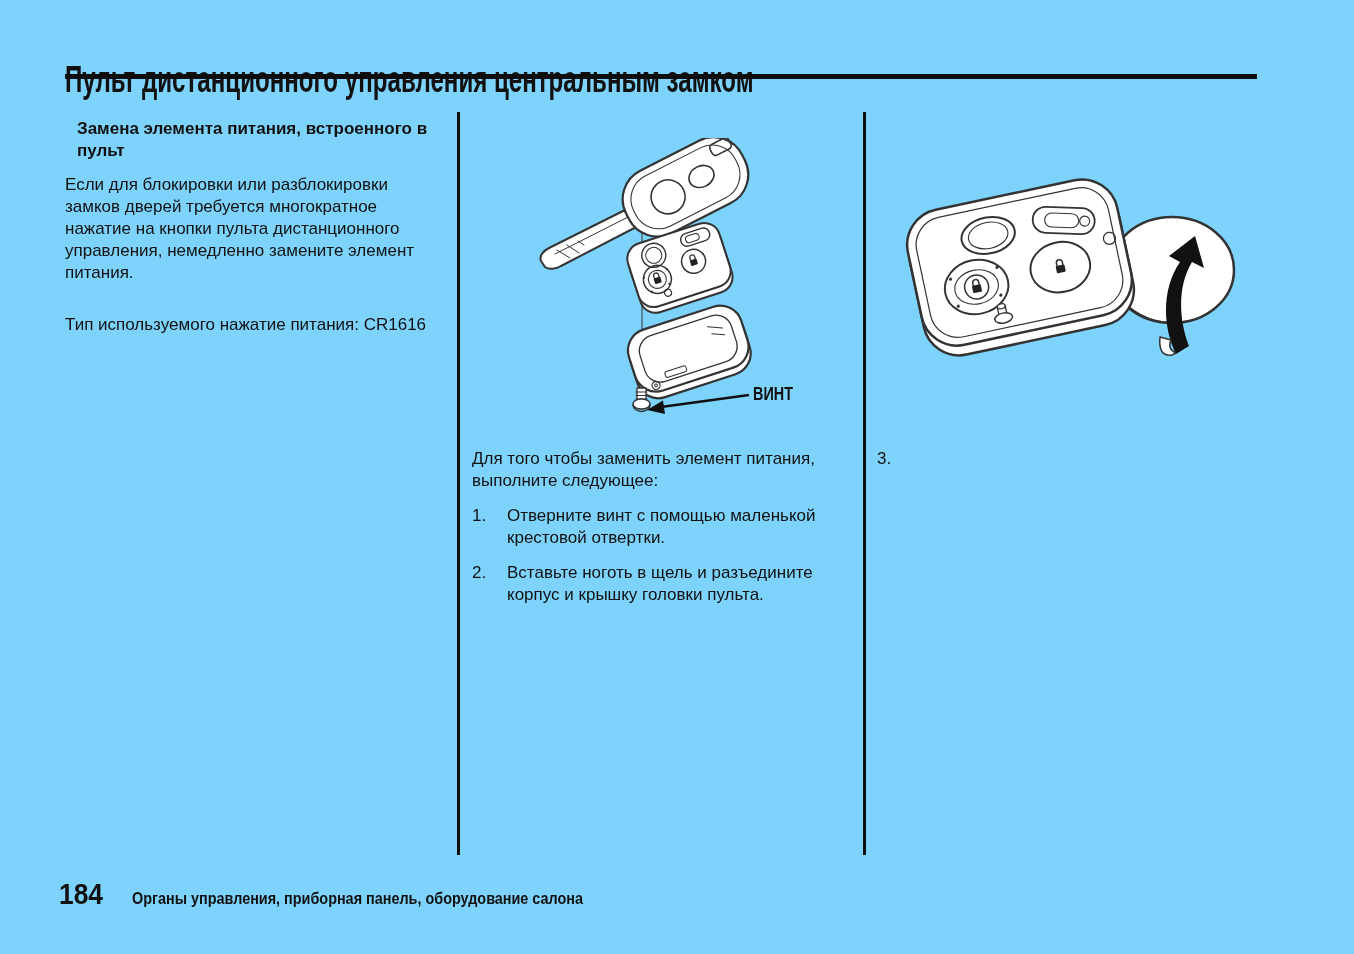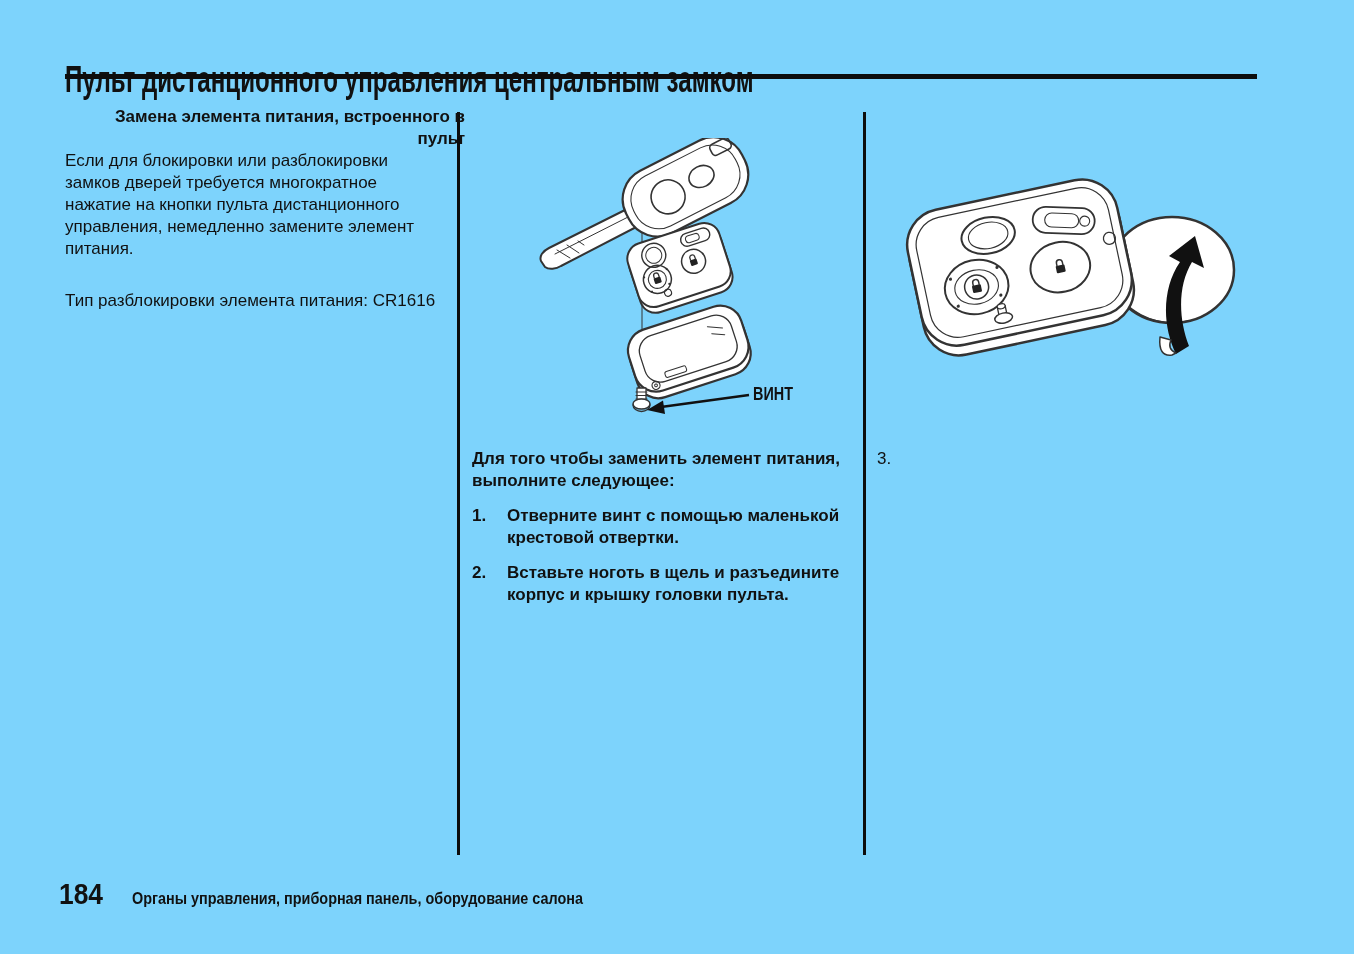--- a/index.html
+++ b/index.html
@@ -12,25 +12,25 @@
   .pre{white-space:pre-line;}
 
   .title{left:65px;top:38px;font-size:36px;font-weight:bold;line-height:1;transform:scaleX(0.67);}
   .title-rule{left:65px;top:74px;width:1192px;height:5px;background:#0d0d0d;}
 
   .col-divider{top:112px;width:3px;height:743px;background:#0d0d0d;}
   .d1{left:457px;}
   .d2{left:863px;}
 
   .leftcol{left:65px;top:106px;width:400px;font-size:17px;line-height:22px;}
-  .leftcol h2{margin:0;font-size:17px;line-height:22px;font-weight:bold;text-align:right;}
+  .leftcol h2{margin:12px;font-size:17px;line-height:22px;font-weight:bold;}
   .leftcol p{margin:0;}
   .battery{margin-top:8px !important;padding-top:22px;}
 
-  .midtext{left:472px;top:448px;width:392px;font-size:17px;line-height:22px;font-weight:bold;}
+  .midtext{left:472px;top:448px;width:392px;font-size:17px;line-height:22px;}
   .righttext{left:877px;top:448px;width:340px;font-size:17px;line-height:22px;}
   .intro{margin:0 0 0 0;}
   .step{display:flex;margin-top:13px;}
   .step .num{flex:0 0 35px;}
   .step .txt{flex:1;}
 
   .fig-label{left:753px;top:385px;font-size:18px;font-weight:bold;line-height:1;transform:scaleX(0.8);}
 
   .page-num{left:59px;top:879px;font-size:30px;font-weight:bold;line-height:1;transform:scaleX(0.88);}
   .footer-label{left:132px;top:891px;font-size:16px;font-weight:bold;line-height:1;transform:scaleX(0.9);}
@@ -50,21 +50,21 @@
   <div class="abs col-divider d2"></div>
 
   <section class="abs leftcol">
     <h2 class="pre">Замена элемента питания, встроенного в
 пульт</h2>
     <p class="pre">Если для блокировки или разблокировки
 замков дверей требуется многократное
 нажатие на кнопки пульта дистанционного
 управления, немедленно замените элемент
 питания.</p>
-    <p class="battery">Тип разблокировки элемента питания: CR1616</p>
+    <p class="battery">Тип используемого нажатие питания: CR1616</p>
   </section>
 
   <svg class="abs" style="left:495px;top:138px;" width="335" height="292" viewBox="0 0 335 292">
 
     <line class="ln" x1="147" y1="92" x2="147" y2="256" stroke="#999" stroke-width="1"></line>
 
     <g>
       <path class="fw" stroke-width="2" d="M 138,68 L 54,110 C 48,113 44,118 46,123 L 50,129 C 54,132 61,131 66,128 L 149,85 Z"></path>
       <path class="ln" stroke-width="1" d="M 141,75 L 60,116"></path>
       <path class="ln" stroke-width="1" d="M 62,112 l 13,8 M 72,107 l 12,8 M 83,103 l 6,4"></path>

